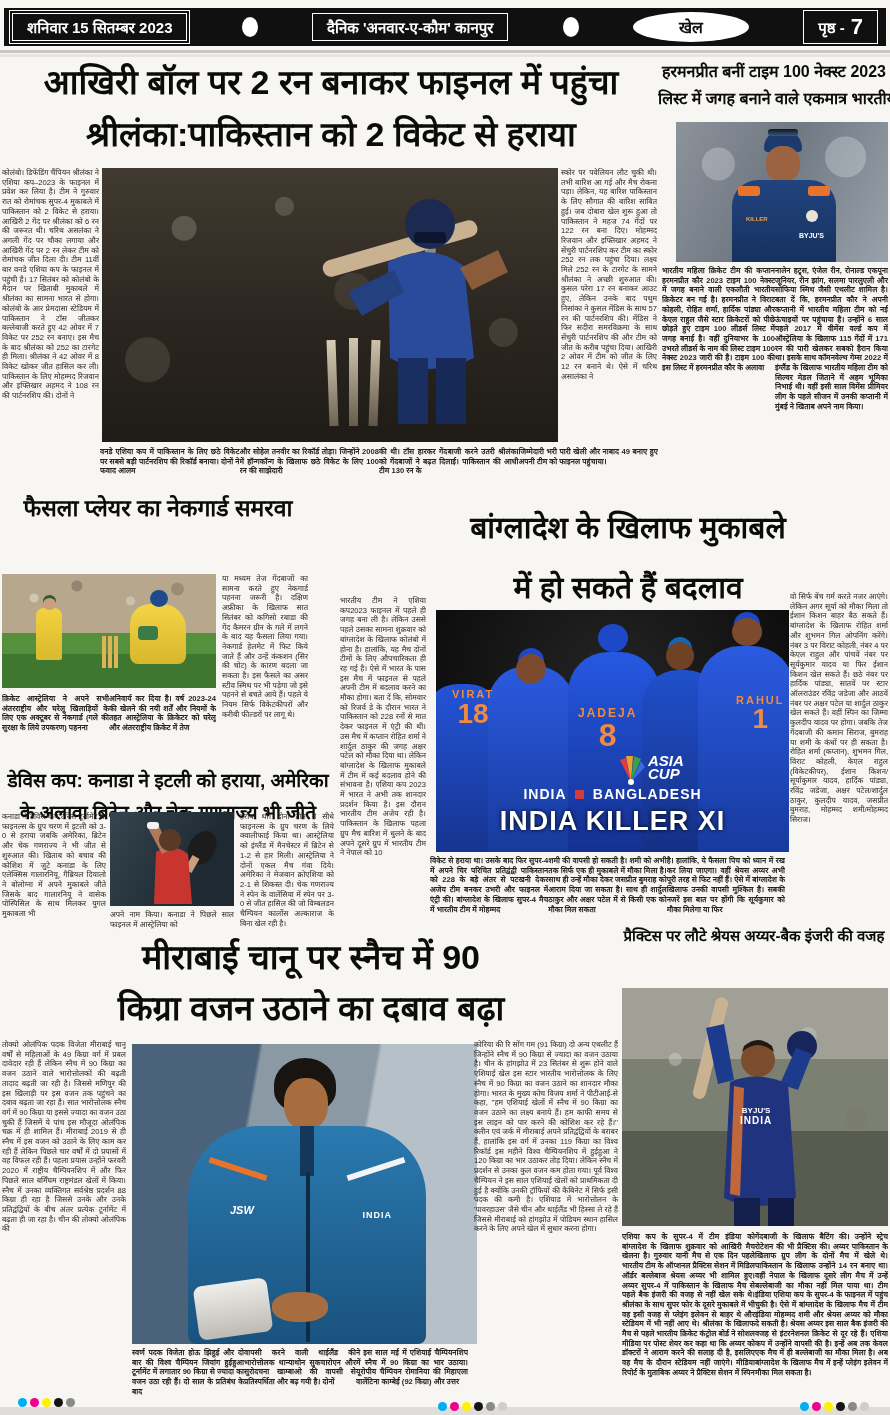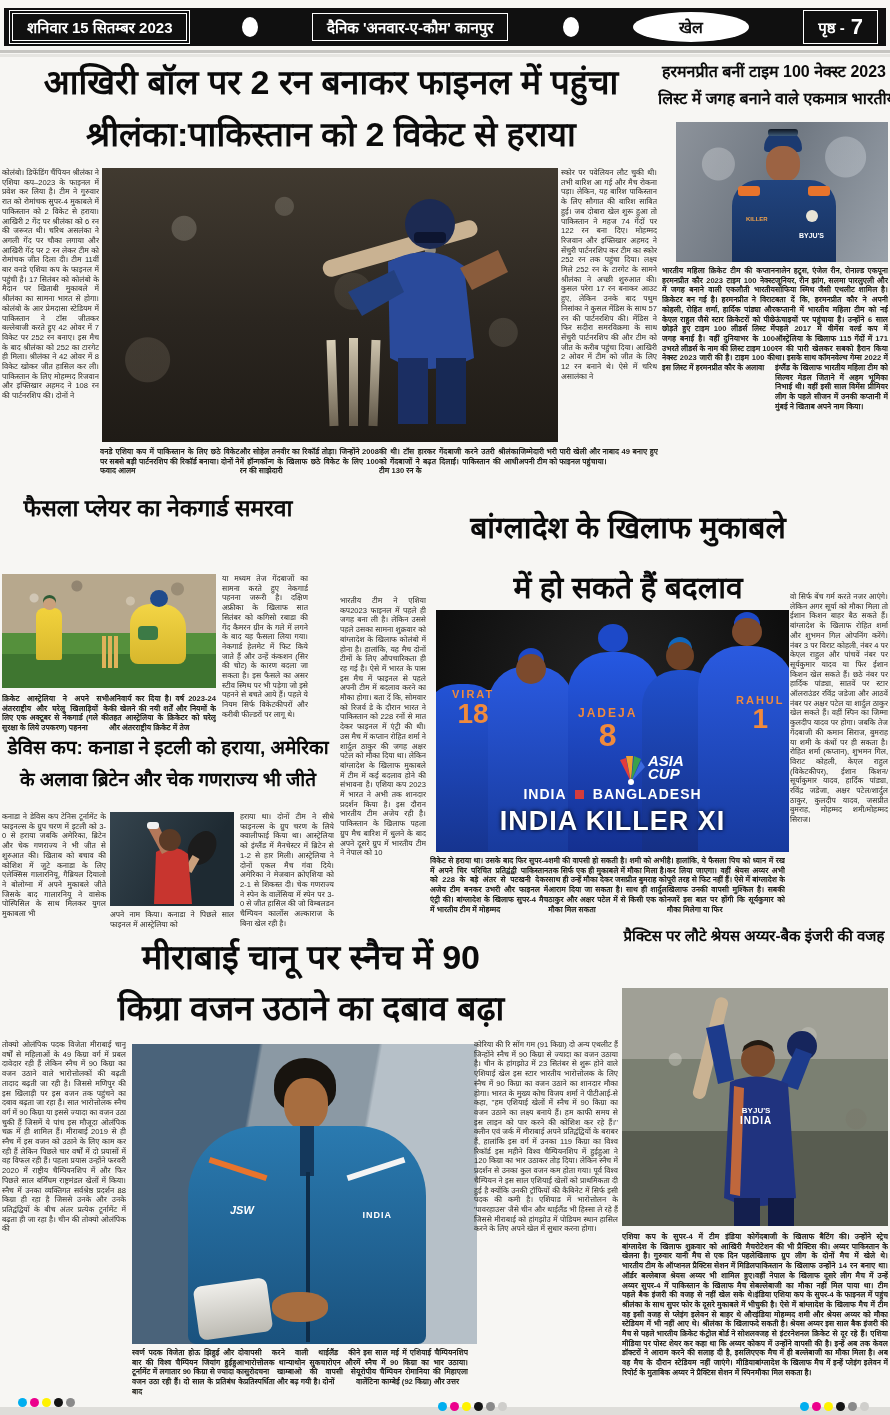--- a/index.html
+++ b/index.html
@@ -197,21 +197,21 @@
   </div>
 
   <div class="abs bodytxt" style="left:790px;top:592px;width:98px;height:326px;"><span>वो सिर्फ बेंच गर्म करते नजर आएंगे। लेकिन अगर सूर्या को मौका मिला तो ईशान किशन बाहर बैठ सकते हैं। बांग्लादेश के खिलाफ रोहित शर्मा और शुभमन गिल ओपनिंग करेंगे। नंबर 3 पर विराट कोहली, नंबर 4 पर केएल राहुल और पांचवें नंबर पर सूर्यकुमार यादव या फिर ईशान किशन खेल सकते हैं। छठे नंबर पर हार्दिक पांड्या, सातवें पर स्टार ऑलराउंडर रविंद्र जडेजा और आठवें नंबर पर अक्षर पटेल या शार्दुल ठाकुर खेल सकते हैं। वहीं स्पिन का जिम्मा कुलदीप यादव पर होगा। जबकि तेज गेंदबाजी की कमान सिराज, बुमराह या शमी के कंधों पर ही सकता है। रोहित शर्मा (कप्तान), शुभमन गिल, विराट कोहली, केएल राहुल (विकेटकीपर), ईशान किशन/सूर्याकुमार यादव, हार्दिक पांड्या, रविंद्र जडेजा, अक्षर पटेल/शार्दुल ठाकुर, कुलदीप यादव, जसप्रीत बुमराह, मोहम्मद शमी/मोहम्मद सिराज।</span></div>
 
   <div class="abs cols" style="left:430px;top:856px;width:355px;height:74px;">
     <div class="c bodytxt"><span>विकेट से हराया था। उसके बाद फिर सुपर-4 में अपने चिर परिचित प्रतिद्वंद्वी पाकिस्तान को 228 के बड़े अंतर से पटखनी देकर अजेय टीम बनकर उभरी और फाइनल में एंट्री की। बांग्लादेश के खिलाफ सुपर-4 मैच में भारतीय टीम में मोहम्मद</span></div>
     <div class="c bodytxt"><span>शमी की वापसी हो सकती है। शमी को अभी तक सिर्फ एक ही मुकाबले में मौका मिला है। साथ ही उन्हें मौका देकर जसप्रीत बुमराह को आराम दिया जा सकता है। साथ ही शार्दुल ठाकुर और अक्षर पटेल में से किसी एक को मौका मिल सकता</span></div>
     <div class="c bodytxt"><span>है। हालांकि, ये फैसला पिच को ध्यान में रख कर लिया जाएगा। वहीं श्रेयस अय्यर अभी पूरी तरह से फिट नहीं हैं। ऐसे में बांग्लादेश के खिलाफ उनकी वापसी मुश्किल है। सबकी नजरें इस बात पर होंगी कि सूर्यकुमार को मौका मिलेगा या फिर</span></div>
   </div>
 
-  <div class="abs hl" style="left:0px;top:732px;width:336px;height:64px;font-size:19px;line-height:32px;">
+  <div class="abs hl" style="left:0px;top:765px;width:336px;height:64px;font-size:19px;line-height:32px;">
     <div>डेविस कप: कनाडा ने इटली को हराया, अमेरिका</div>
     <div>के अलावा ब्रिटेन और चेक गणराज्य भी जीते</div>
   </div>
 
   <div class="abs bodytxt" style="left:2px;top:812px;width:104px;height:146px;"><span>कनाडा ने डेविस कप टेनिस टूर्नामेंट के फाइनल्स के ग्रुप चरण में इटली को 3-0 से हराया जबकि अमेरिका, ब्रिटेन और चेक गणराज्य ने भी जीत से शुरुआत की। खिताब को बचाव की कोशिश में जुटे कनाडा के लिए एलेक्सिस गालारनियू, गैब्रियल दियालो ने बोलोग्ना में अपने मुकाबले जीते जिसके बाद गालारनियू ने वासेक पोस्पिसिल के साथ मिलकर युगल मुकाबला भी</span></div>
 
   <div class="photo" style="left:110px;top:812px;width:124px;height:94px;background:linear-gradient(120deg,#35444e,#1e2a32 70%);">
     <svg width="110" height="94" viewBox="0 0 110 94" style="position:absolute;left:8px;top:0;">
       <ellipse cx="84" cy="36" rx="13" ry="18" fill="#1c1c1c" transform="rotate(30 84 36)"></ellipse>
       <rect x="70" y="44" width="8" height="16" fill="#caa07c" transform="rotate(30 74 52)"></rect>

